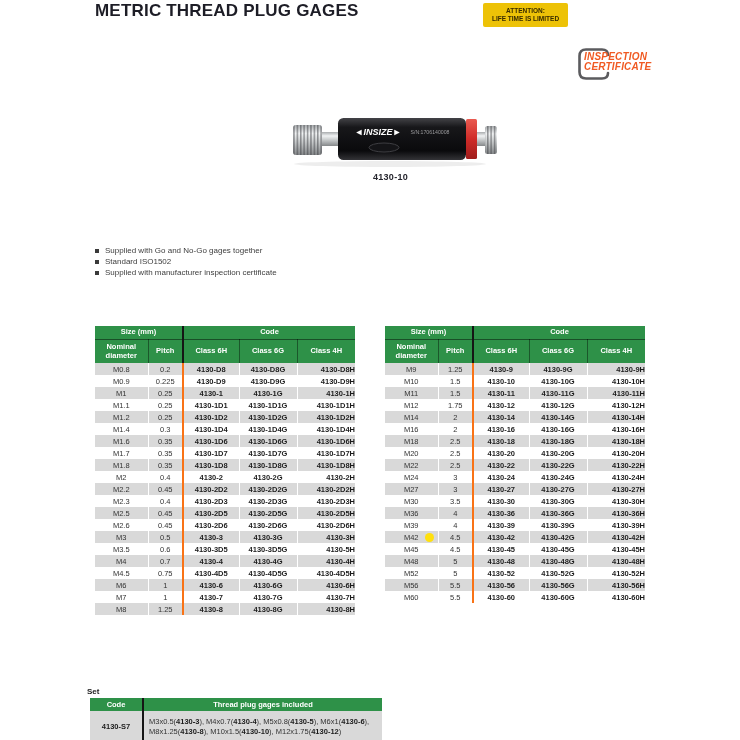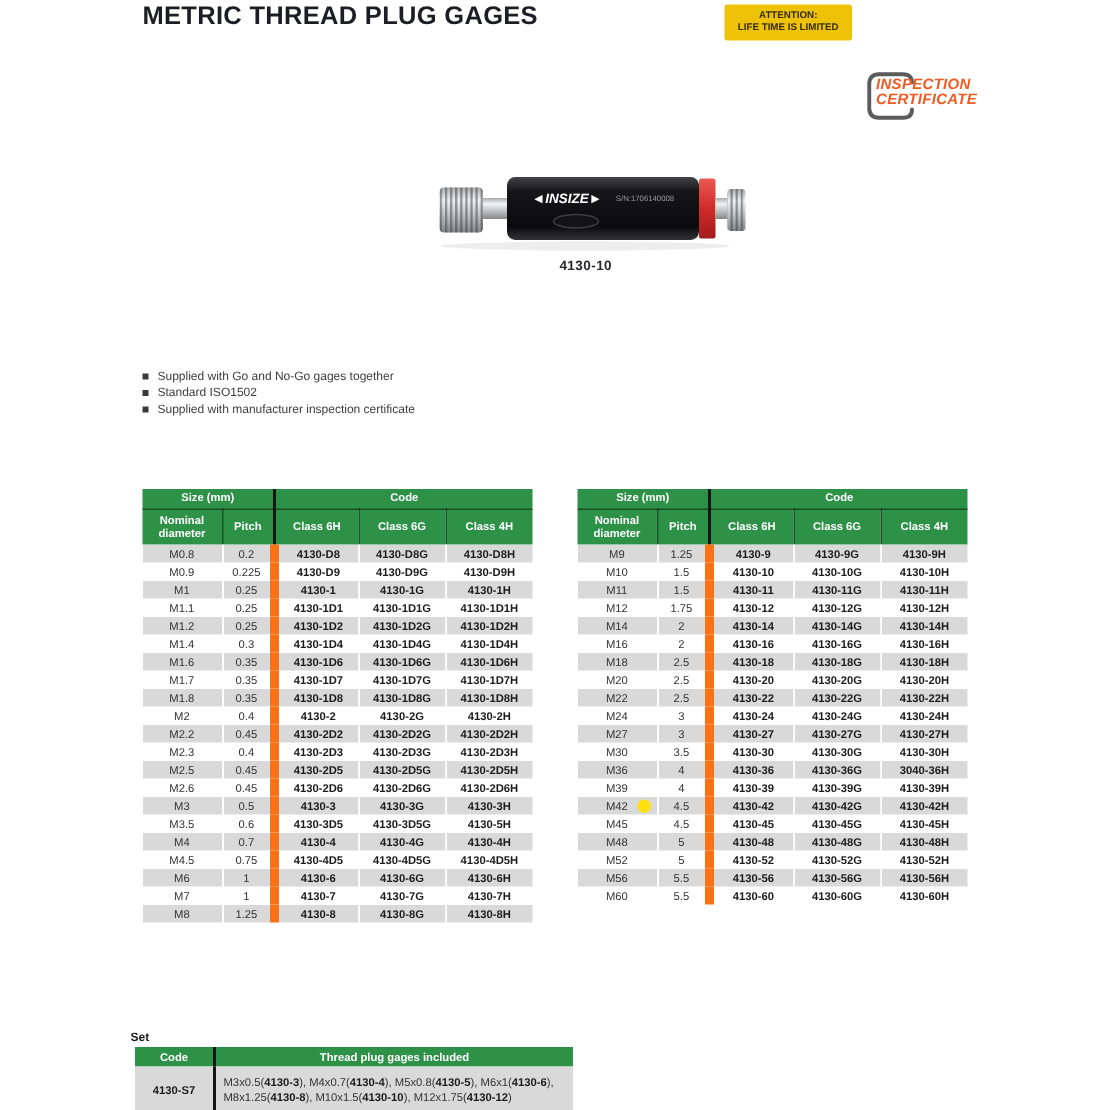--- a/index.html
+++ b/index.html
@@ -49,22 +49,22 @@
   .gtable .band2 th{height:23px;}
   .gtable th.sep-dark,.gtable td.sep-dark{border-right:2px solid #151515;}
   .gtable .band2 th:first-child{border-right:1px solid rgba(0,0,0,.4);}
   .gtable .band2 th:nth-child(3),.gtable .band2 th:nth-child(4){border-right:1px solid rgba(0,0,0,.4);}
   .gtable tbody tr{height:12px;}
   .gtable tbody tr:nth-child(odd){background:var(--row_gray,#d9d9d9);}
   .gtable td{
     text-align:center;padding:0;position:relative;
     border-right:1px solid #fff;
   }
-  .gtable td:last-child{border-right:none;}
-  .gtable td:nth-child(2){border-right:6px solid #f97316;}
+  .gtable td:last-child{border-right:none;text-align:right;}
+  .gtable td:nth-child(2){border-right:2px solid #f97316;}
   .gtable td:nth-child(n+3){font-weight:bold;color:#1c1c1c;}
   .dot{
     position:absolute;right:4px;top:1.5px;width:9px;height:9px;border-radius:50%;
     background:var(--dot_yellow,#ffe00d);
   }
   
   .set-label{left:87px;top:687px;font-size:8px;font-weight:bold;color:#222;}
   .set-table{left:90px;top:698px;width:292px;font-size:7.5px;color:#333;}
   .set-table th{
     background:var(--header_green,#2e9148);color:#fff;font-weight:bold;height:13px;padding:0;
@@ -422,21 +422,21 @@
         <td>3.5</td>
         <td>4130-30</td>
         <td>4130-30G</td>
         <td>4130-30H</td>
       </tr>
       <tr>
         <td>M36</td>
         <td>4</td>
         <td>4130-36</td>
         <td>4130-36G</td>
-        <td>3040-36H</td>
+        <td>4130-36H</td>
       </tr>
       <tr>
         <td>M39</td>
         <td>4</td>
         <td>4130-39</td>
         <td>4130-39G</td>
         <td>4130-39H</td>
       </tr>
       <tr>
         <td>M42<span class="dot"></span></td>

